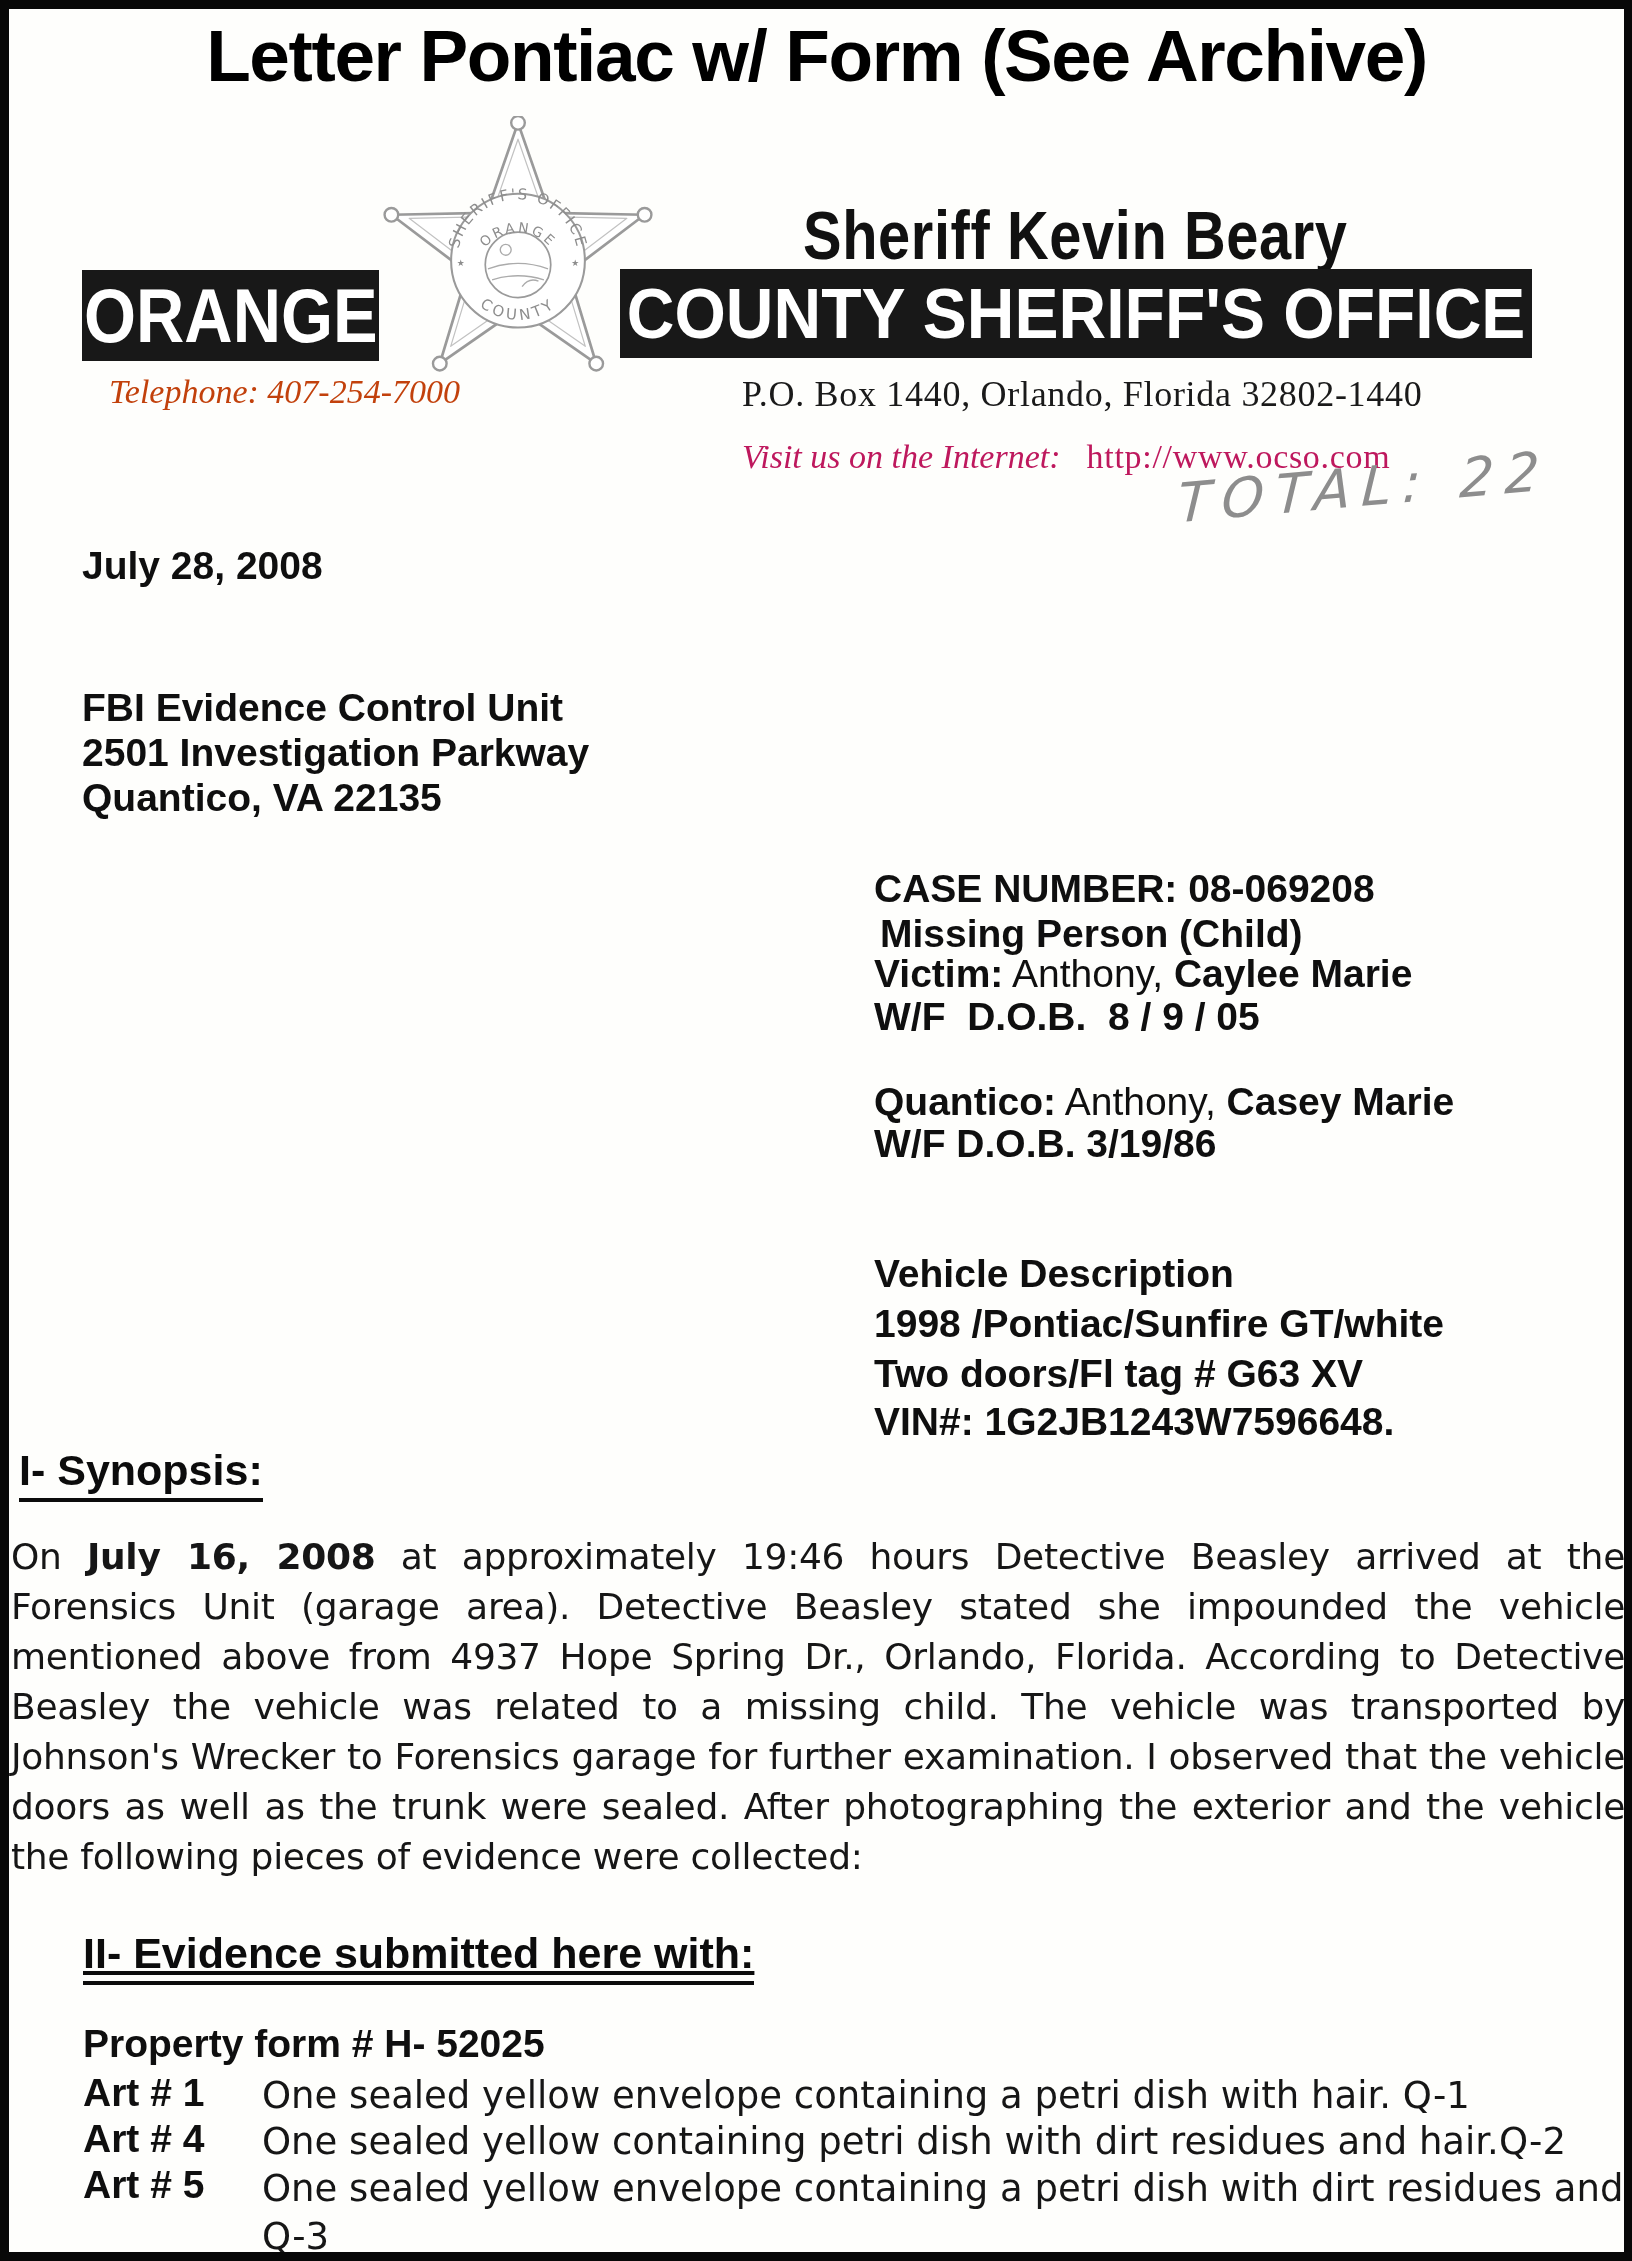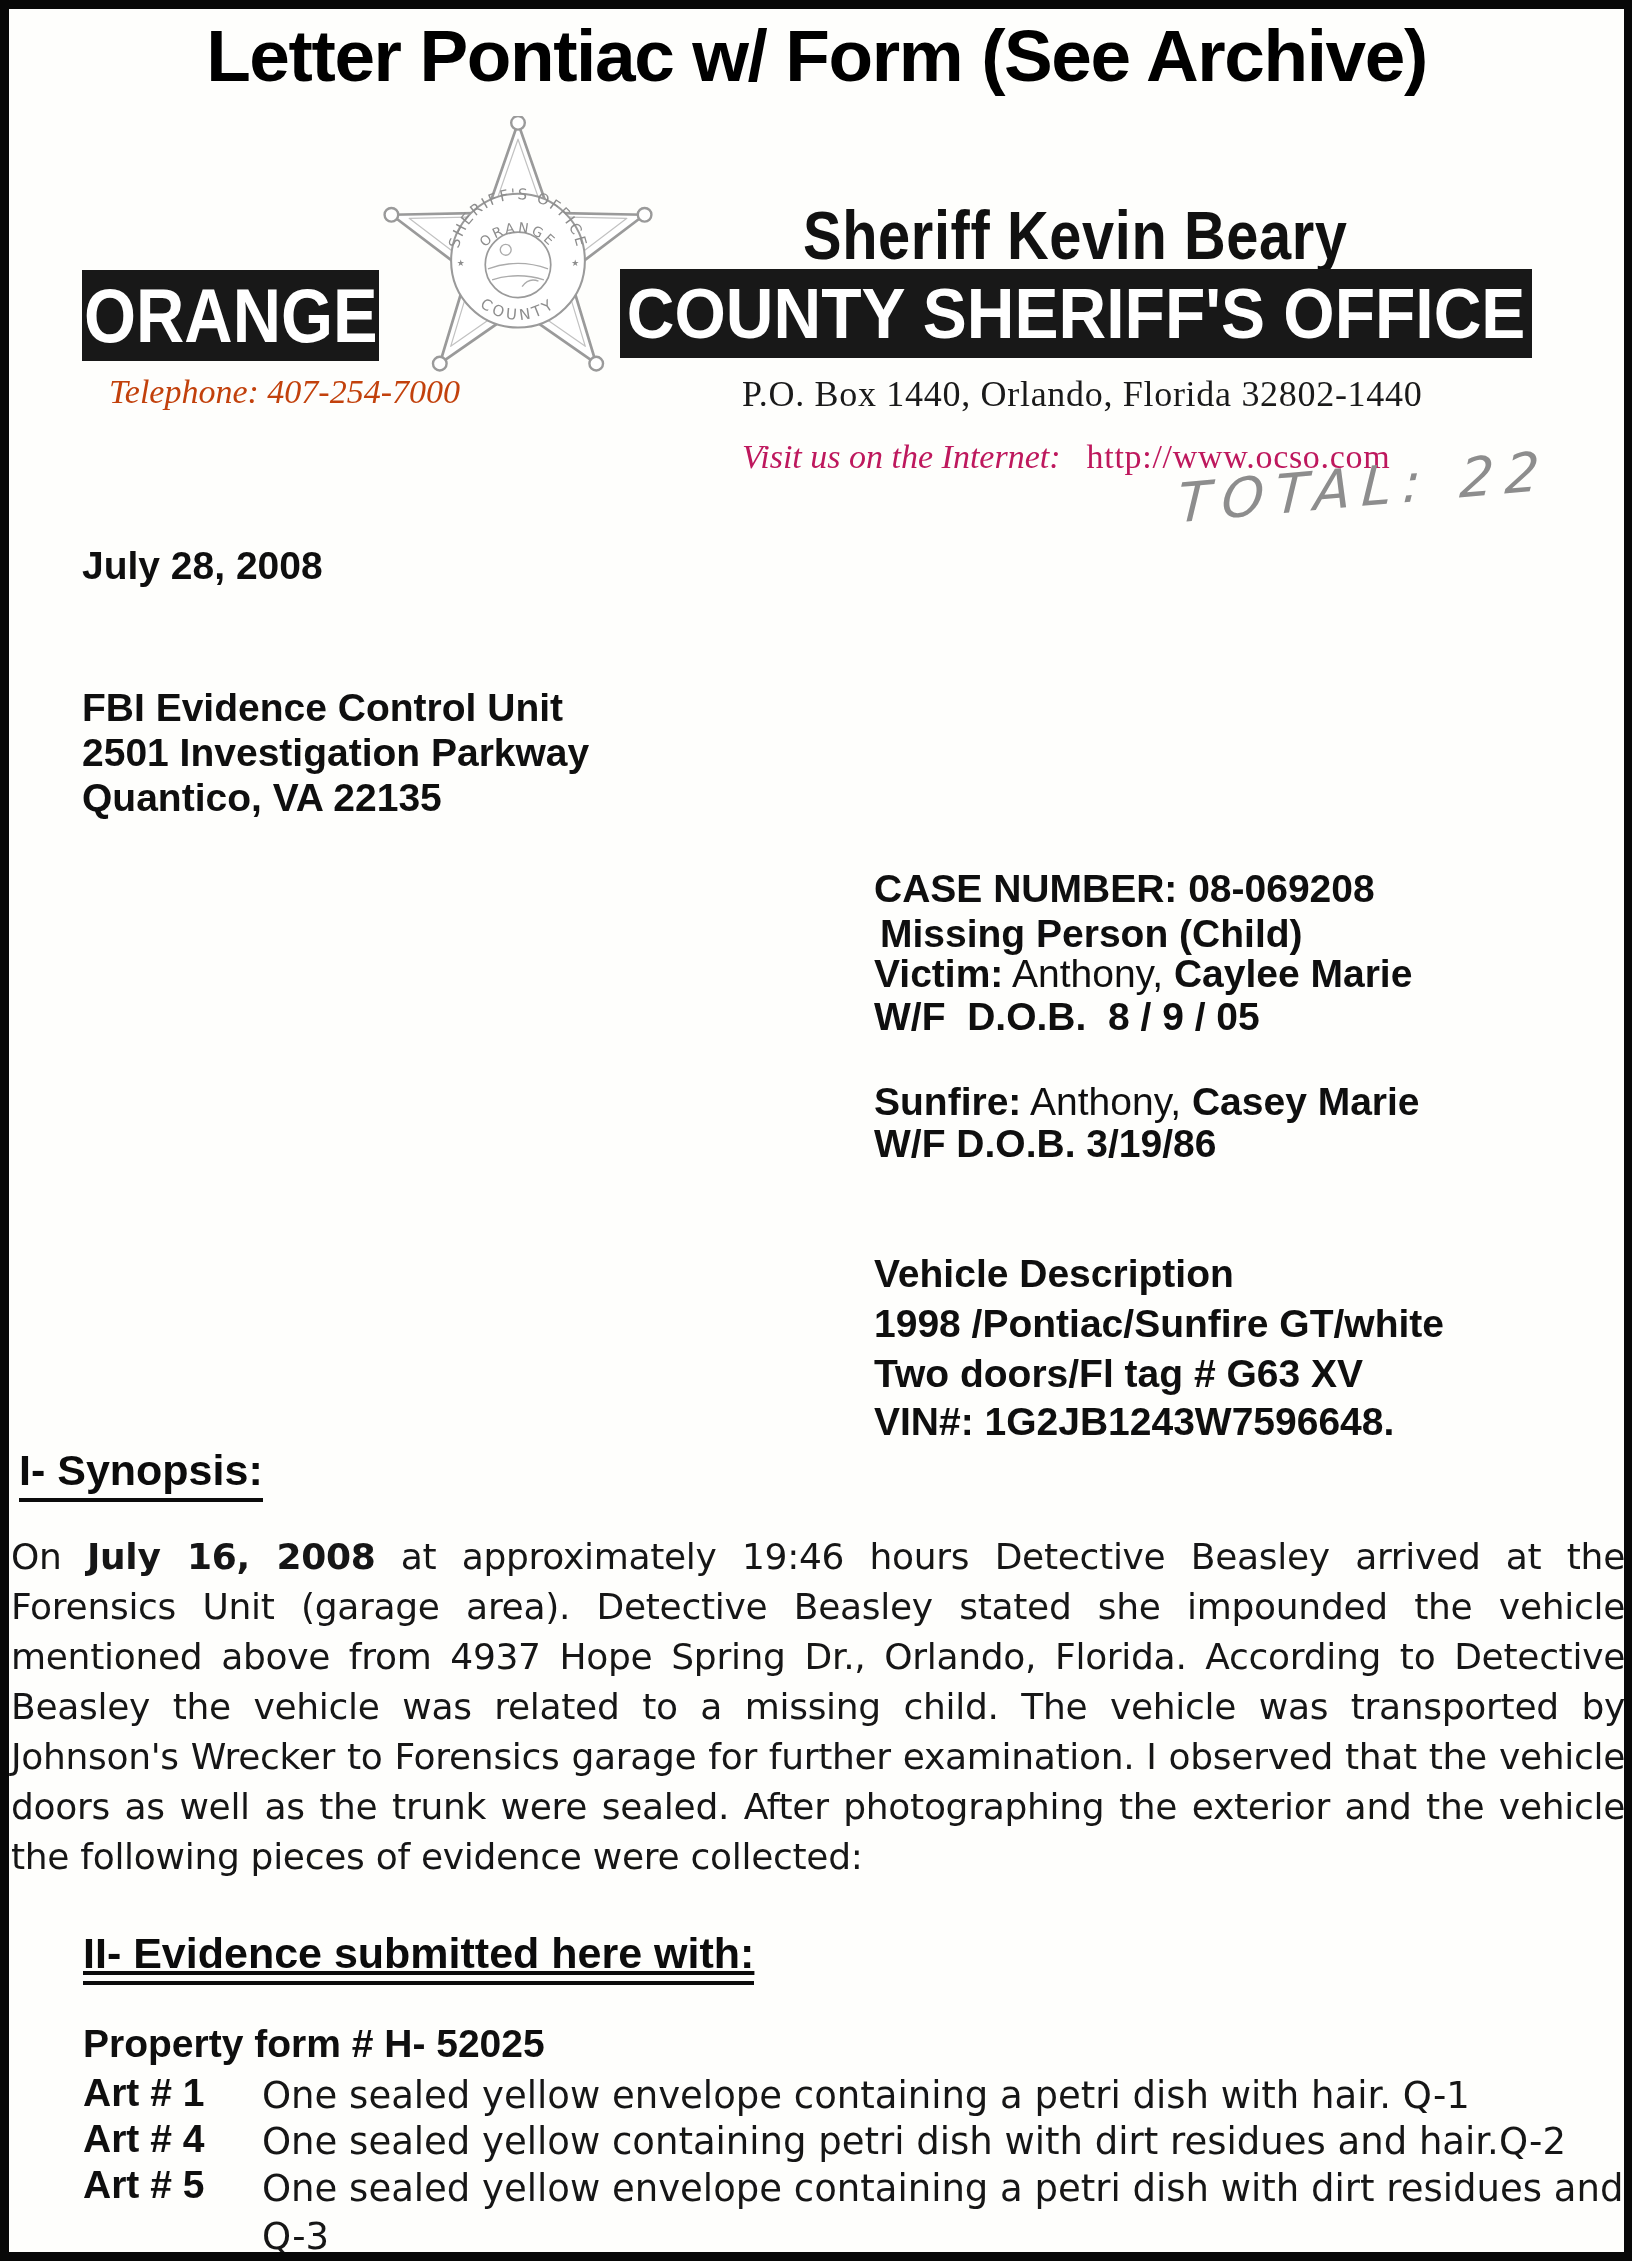--- a/index.html
+++ b/index.html
@@ -159,21 +159,21 @@
   <div class="abs b-line date-line">July 28, 2008</div>
 
   <div class="abs b-line addr-1">FBI Evidence Control Unit</div>
   <div class="abs b-line addr-2">2501 Investigation Parkway</div>
   <div class="abs b-line addr-3">Quantico, VA 22135</div>
 
   <div class="abs b-line case-col cl-1">CASE NUMBER: 08-069208</div>
   <div class="abs b-line case-col cl-3"><span>Victim:</span><span class="plain"> Anthony, </span><span>Caylee Marie</span></div>
   <div class="abs b-line case-col cl-2">Missing Person (Child)</div>
   <div class="abs b-line case-col cl-4">W/F  D.O.B.  8 / 9 / 05</div>
-  <div class="abs b-line case-col cl-5"><span>Sunfire:</span><span class="plain"> Anthony, </span><span>Casey Marie</span></div>
+  <div class="abs b-line case-col cl-5"><span>Quantico:</span><span class="plain"> Anthony, </span><span>Casey Marie</span></div>
   <div class="abs b-line case-col cl-6">W/F D.O.B. 3/19/86</div>
 
   <div class="abs b-line case-col veh-0">Vehicle Description</div>
   <div class="abs b-line case-col veh-1">1998 /Pontiac/Sunfire GT/white</div>
   <div class="abs b-line case-col veh-2">Two doors/Fl tag # G63 XV</div>
   <div class="abs b-line case-col veh-3">VIN#: 1G2JB1243W7596648.</div>
 
   <div class="abs section-head syn-head">I- Synopsis:</div>
 
   <div class="abs synopsis-para"><span>On </span><b>July 16, 2008</b><span> at approximately 19:46 hours Detective Beasley arrived at the Forensics Unit (garage area).  Detective Beasley stated she impounded the vehicle mentioned above from 4937 Hope Spring Dr., Orlando, Florida.  According to Detective Beasley the vehicle was related to a missing child. The vehicle was transported by Johnson's Wrecker to Forensics garage for further examination. I observed that the vehicle doors as well as the trunk were sealed.  After photographing the exterior and the vehicle the following pieces of evidence were collected:</span></div>

